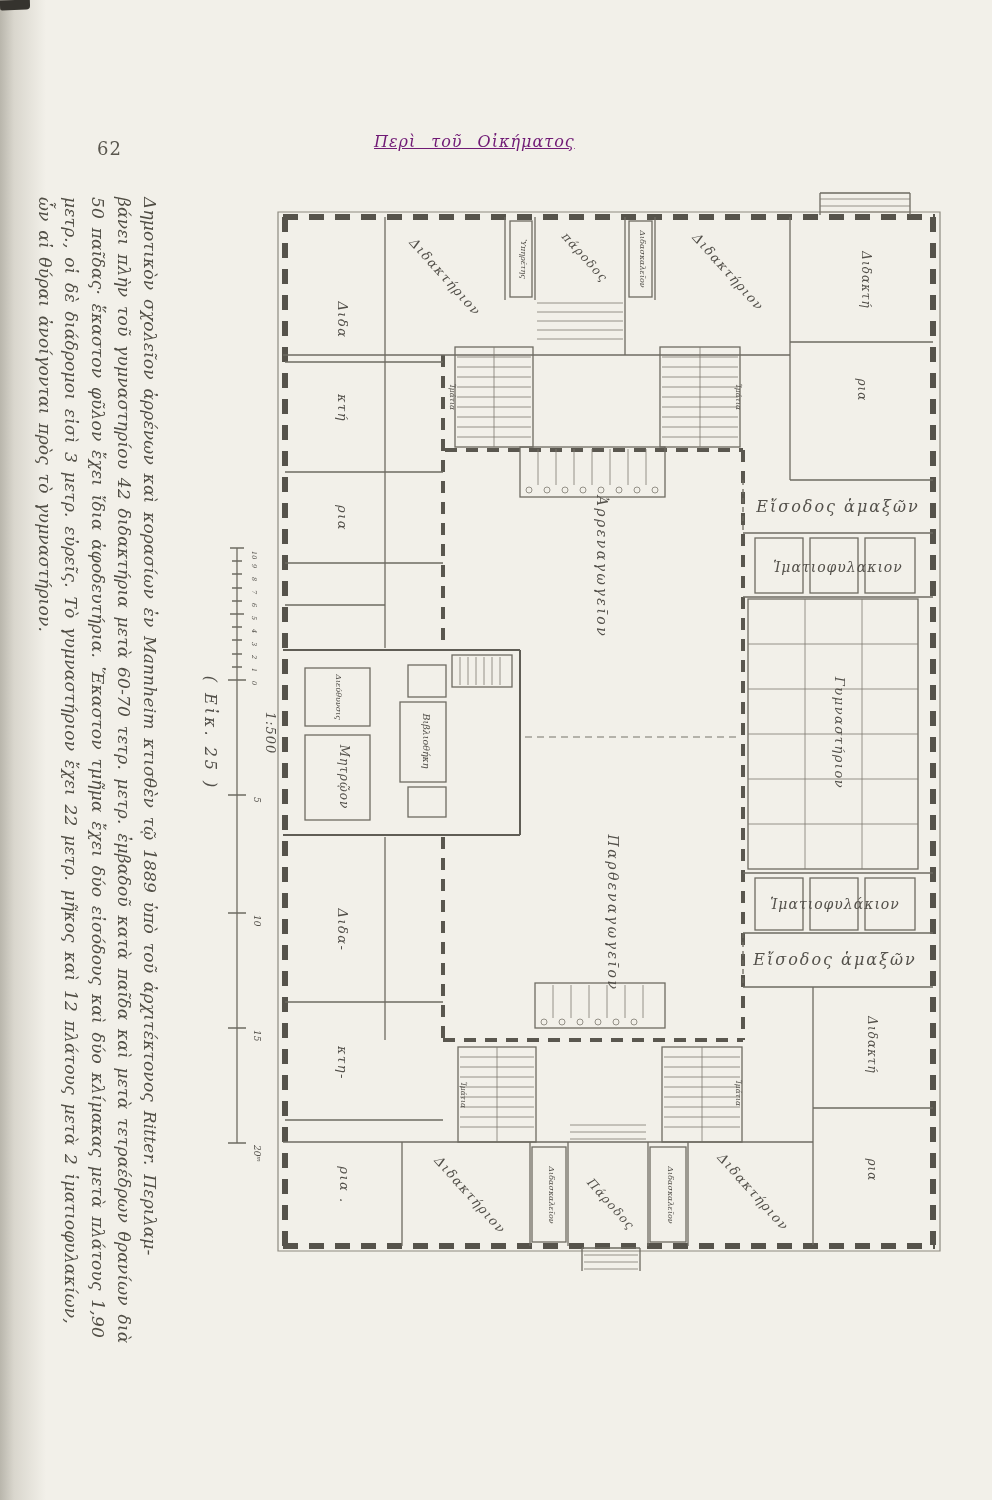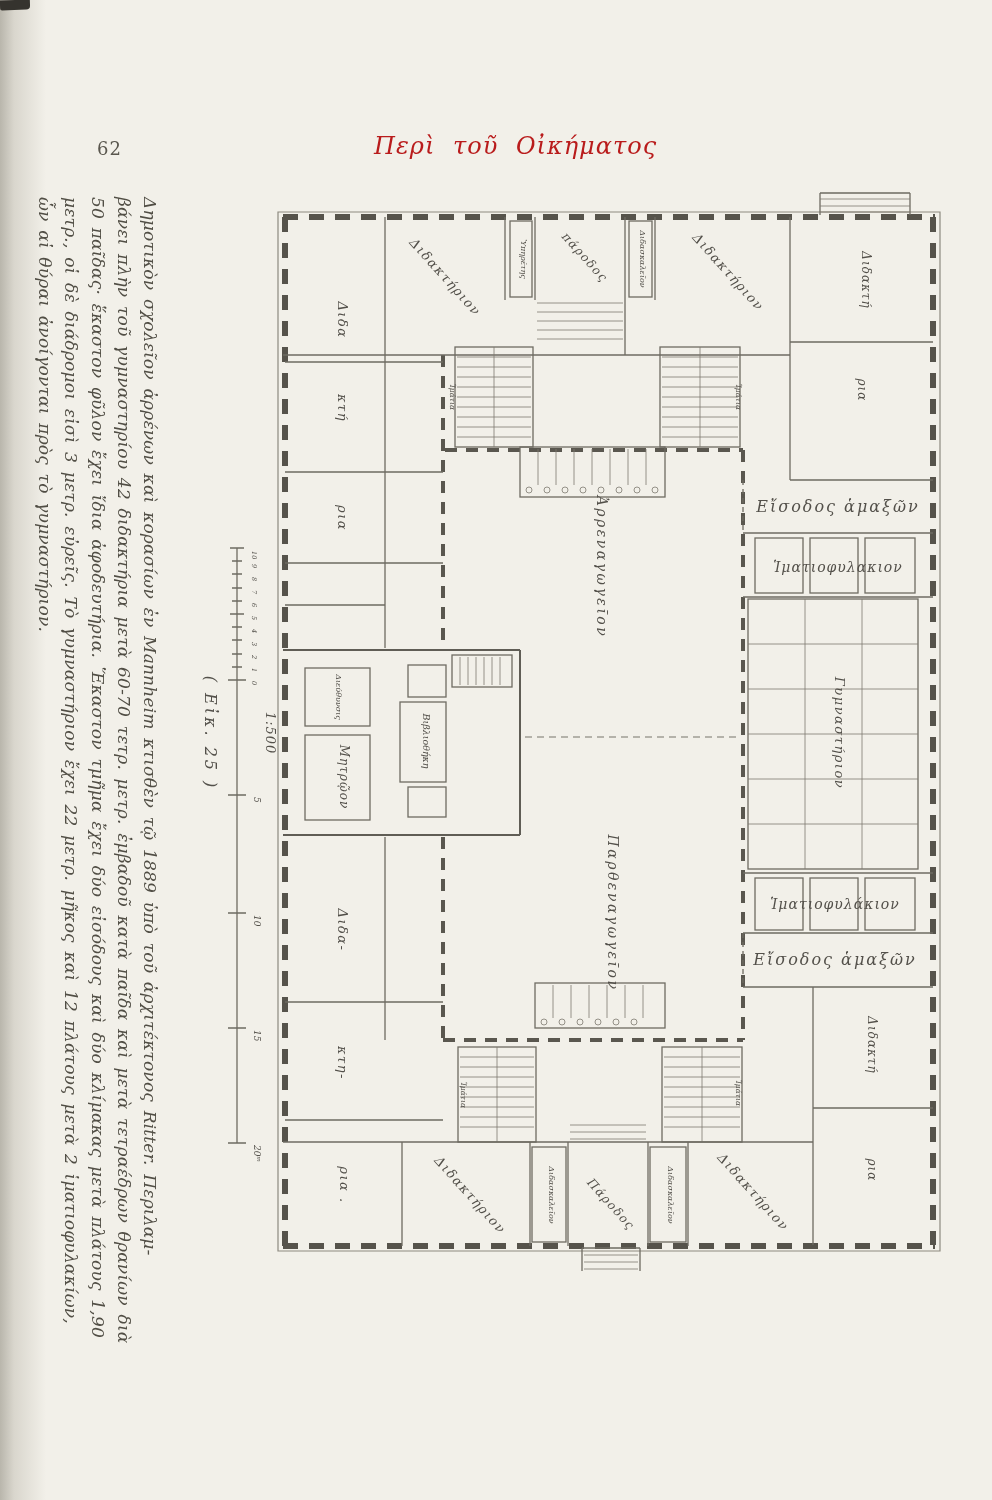--- a/index.html
+++ b/index.html
@@ -6,22 +6,22 @@
   body{
     width:992px;height:1500px;position:relative;overflow:hidden;
     background:#f2f0e9;
     font-family:"DejaVu Serif",serif;
   }
   .edge-shadow{position:absolute;left:0;top:0;width:46px;height:1500px;
     background:linear-gradient(to right,#b9b6ac 0px,#d9d6cd 14px,rgba(242,240,233,0) 46px);}
   .corner-mark{position:absolute;left:0;top:0;width:30px;height:10px;background:#35332e;
     border-radius:0 0 4px 2px;transform:rotate(-2deg);}
   .page-number{position:absolute;left:97px;top:138px;font-size:18px;color:#5a574e;letter-spacing:1px;text-align:right;}
-  .running-head{position:absolute;left:374px;top:132px;font-size:24px;font-style:italic;color:#b91c1c;
-    letter-spacing:1px;word-spacing:9px;}
+  .running-head{position:absolute;left:374px;top:132px;font-size:16px;font-style:italic;color:#701a75;
+    letter-spacing:1px;word-spacing:9px;text-decoration:underline;}
   .caption{
     position:absolute;left:163px;top:197px;width:1078px;
     transform-origin:0 0;transform:rotate(90deg);
     font-style:italic;font-size:17px;line-height:26.2px;color:#514e45;
     letter-spacing:.2px;word-spacing:3px;white-space:nowrap;
   }
   svg text{font-family:"DejaVu Serif",serif;font-style:italic;fill:#53504a;}
   .wD{stroke:#56534b;stroke-width:6;stroke-dasharray:15 11;fill:none;}
   .wD2{stroke:#5a574f;stroke-width:4;stroke-dasharray:12 9;fill:none;}
   .wE{stroke:#8d8a80;stroke-width:1.2;fill:none;}

